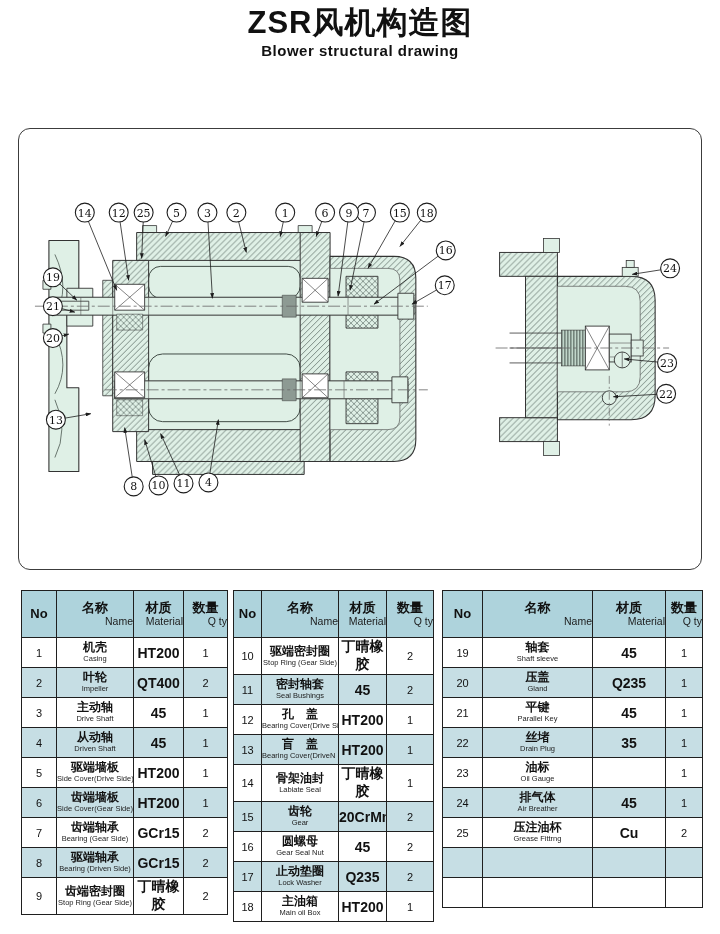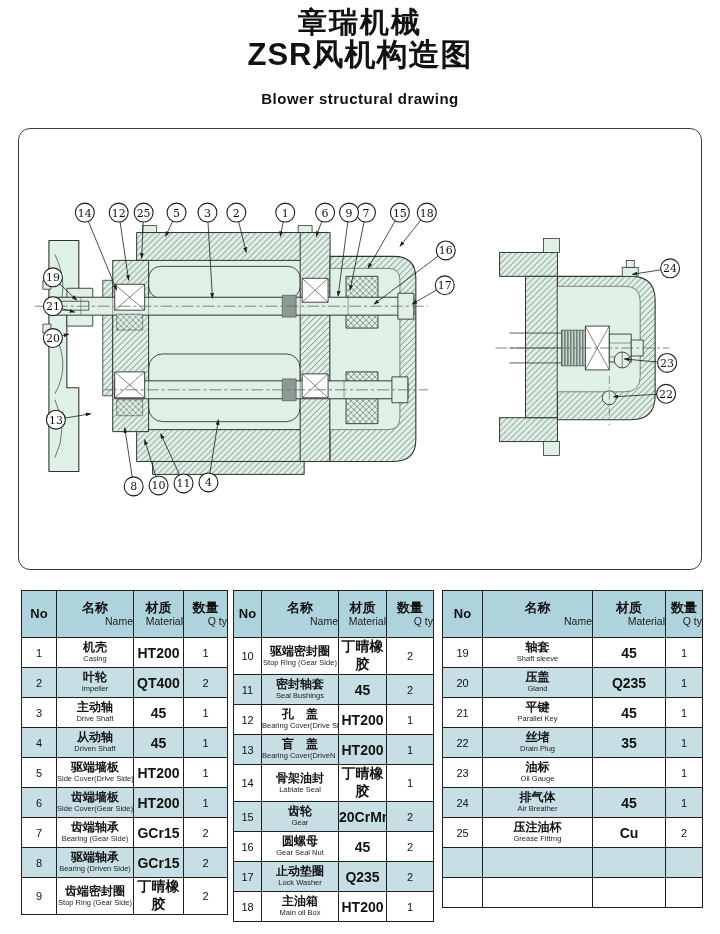--- a/index.html
+++ b/index.html
@@ -1,20 +1,20 @@
 <!DOCTYPE html>
 <html style="--c-hdr: #aed3dc; --c-alt: #c6dee4;"><head>
 <meta charset="utf-8">
 <style>
   html,body{margin:0;padding:0;background:#ffffff;}
   .page{position:relative;width:720px;height:934px;background:#fff;font-family:"Liberation Sans",sans-serif;color:#111;overflow:hidden;}
   .titles{position:absolute;top:6px;left:0;right:0;text-align:center;line-height:1.12;}
   .t1{font-size:29px;font-weight:bold;letter-spacing:2px;}
   .t2{font-size:31px;font-weight:bold;letter-spacing:1px;}
-  .t3{font-size:15px;font-weight:bold;margin-top:18px;letter-spacing:0.5px;text-align:center;}
+  .t3{font-size:15px;font-weight:bold;margin-top:2px;letter-spacing:0.5px;text-align:center;}
   .panel{position:absolute;left:18px;top:128px;width:684px;height:442px;box-sizing:border-box;
          border:1.6px solid #3c3c3c;border-radius:12px;background:#fff;}
   .panel svg{width:100%;height:100%;display:block;}
   .tables{position:absolute;left:21px;top:590px;display:flex;align-items:flex-start;}
   table.parts{border-collapse:collapse;table-layout:fixed;background:#fff;}
   table.parts td,table.parts th{border:1.4px solid #1f1f1f;padding:0;text-align:center;vertical-align:middle;overflow:hidden;}
   table.parts th{height:46px;background:var(--c-hdr,#aed3dc);font-weight:bold;}
   table.parts td{height:29px;}
   tr.rb td{background:var(--c-alt,#c6dee4);}
   tr.rw td{background:#ffffff;}
@@ -28,21 +28,20 @@
   td.no,td.mat,td.qty{font-size:11px;}
   td.mat{font-size:14px;font-weight:bold;}
   .clabel{font-family:"DejaVu Serif",serif;font-size:11px;}
 </style>
 </head>
 <body>
 
 <div class="page">
 
   <div class="titles">
-    <div class="t1">章瑞机械</div>
     <div class="t2">ZSR风机构造图</div>
     <div class="t3">Blower structural drawing</div>
   </div>
 
   <div class="panel">
     <svg viewBox="0 0 684 442" preserveAspectRatio="none">
       <defs>
         <pattern id="ph" width="6" height="6" patternUnits="userSpaceOnUse">
           <rect width="6" height="6" fill="#dff0e6"></rect>
           <path d="M0,6 L6,0" stroke="#50605a" stroke-width="0.7"></path>

